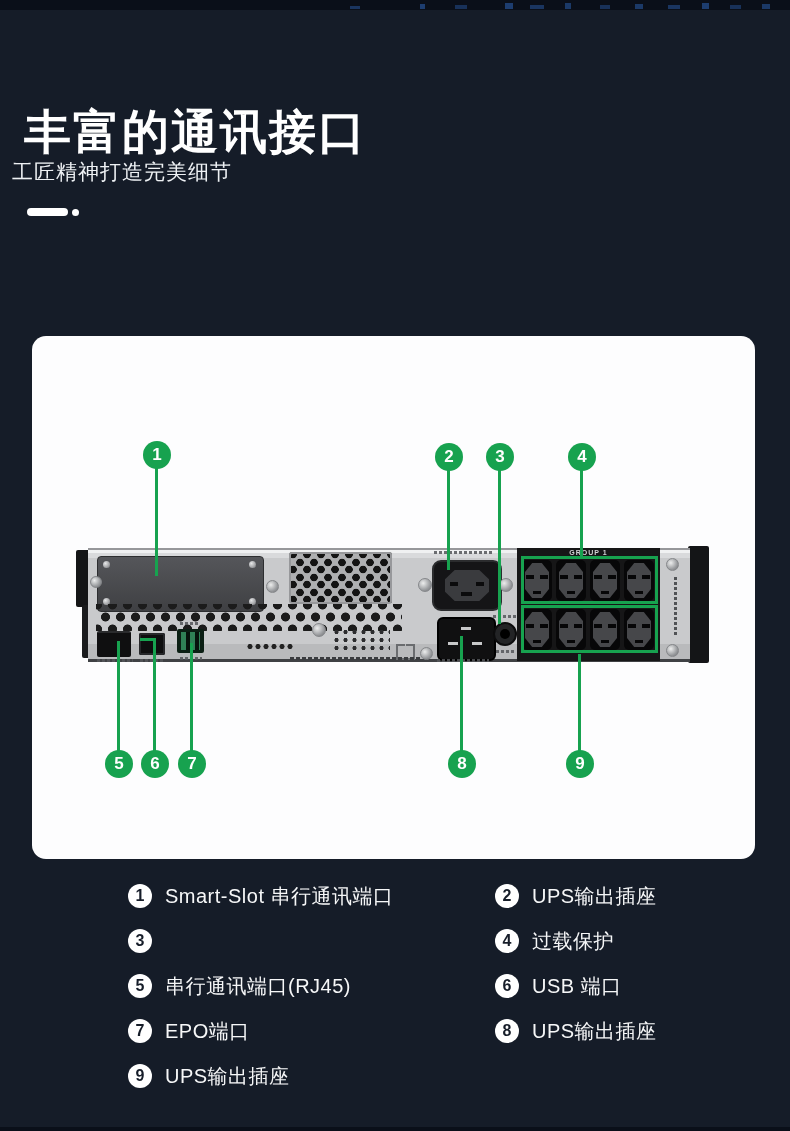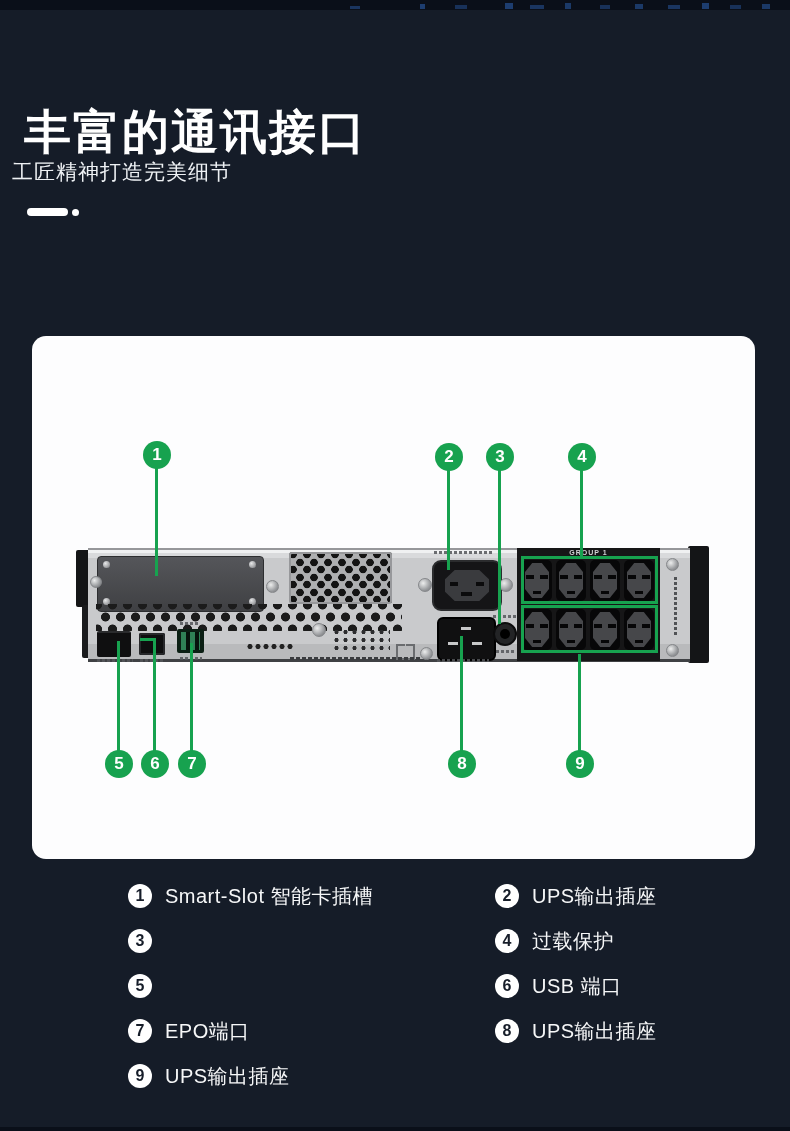--- a/index.html
+++ b/index.html
@@ -257,35 +257,36 @@
   <div class="co" style="left:568px;top:443px;">4</div>
   <div class="co" style="left:105px;top:750px;">5</div>
   <div class="co" style="left:141px;top:750px;">6</div>
   <div class="co" style="left:178px;top:750px;">7</div>
   <div class="co" style="left:448px;top:750px;">8</div>
   <div class="co" style="left:566px;top:750px;">9</div>
 
   <div class="legend">
     <div class="litem">
       <span class="lnum">1</span>
-      <span class="llabel">Smart-Slot 智能卡插槽</span>
+      <span class="llabel">Smart-Slot 串行通讯端口</span>
     </div>
     <div class="litem">
       <span class="lnum">2</span>
       <span class="llabel">UPS输出插座</span>
     </div>
     <div class="litem">
       <span class="lnum">3</span>
     </div>
     <div class="litem">
       <span class="lnum">4</span>
       <span class="llabel">过载保护</span>
     </div>
     <div class="litem">
       <span class="lnum">5</span>
+      <span class="llabel">串行通讯端口(RJ45)</span>
     </div>
     <div class="litem">
       <span class="lnum">6</span>
       <span class="llabel">USB 端口</span>
     </div>
     <div class="litem">
       <span class="lnum">7</span>
       <span class="llabel">EPO端口</span>
     </div>
     <div class="litem">

